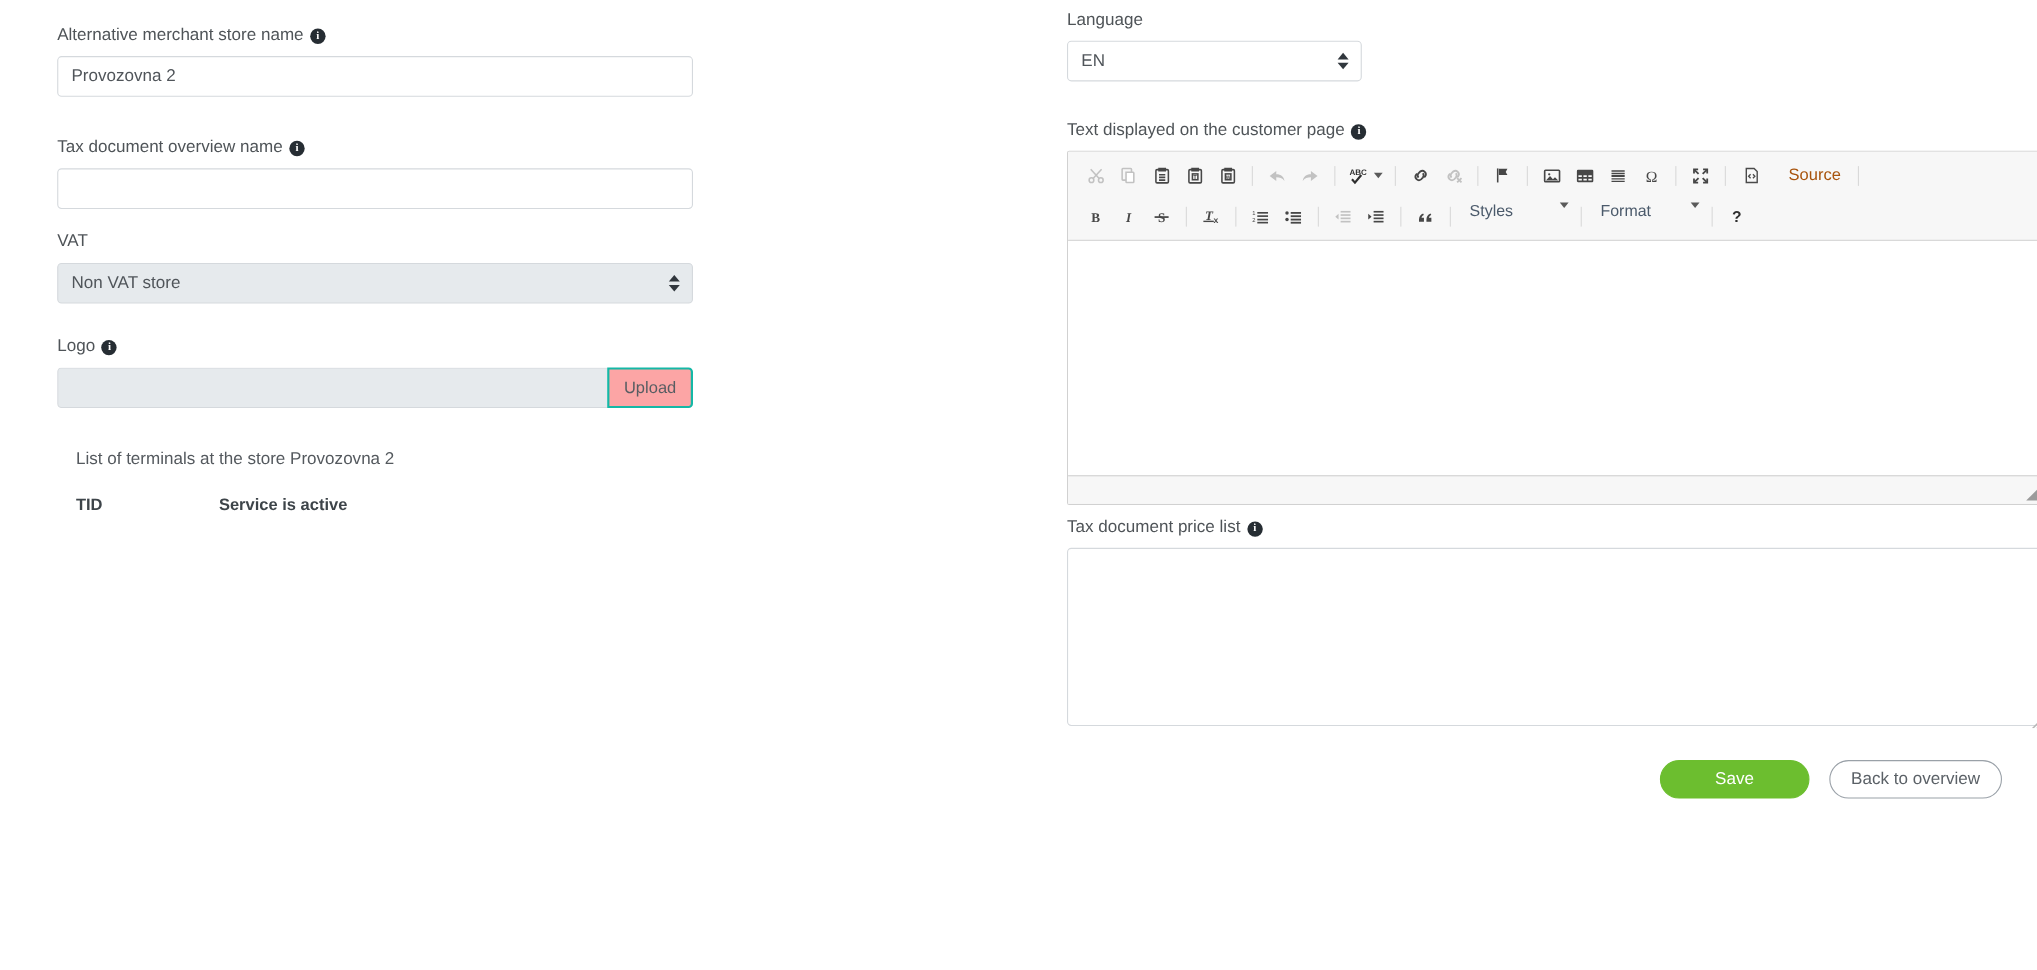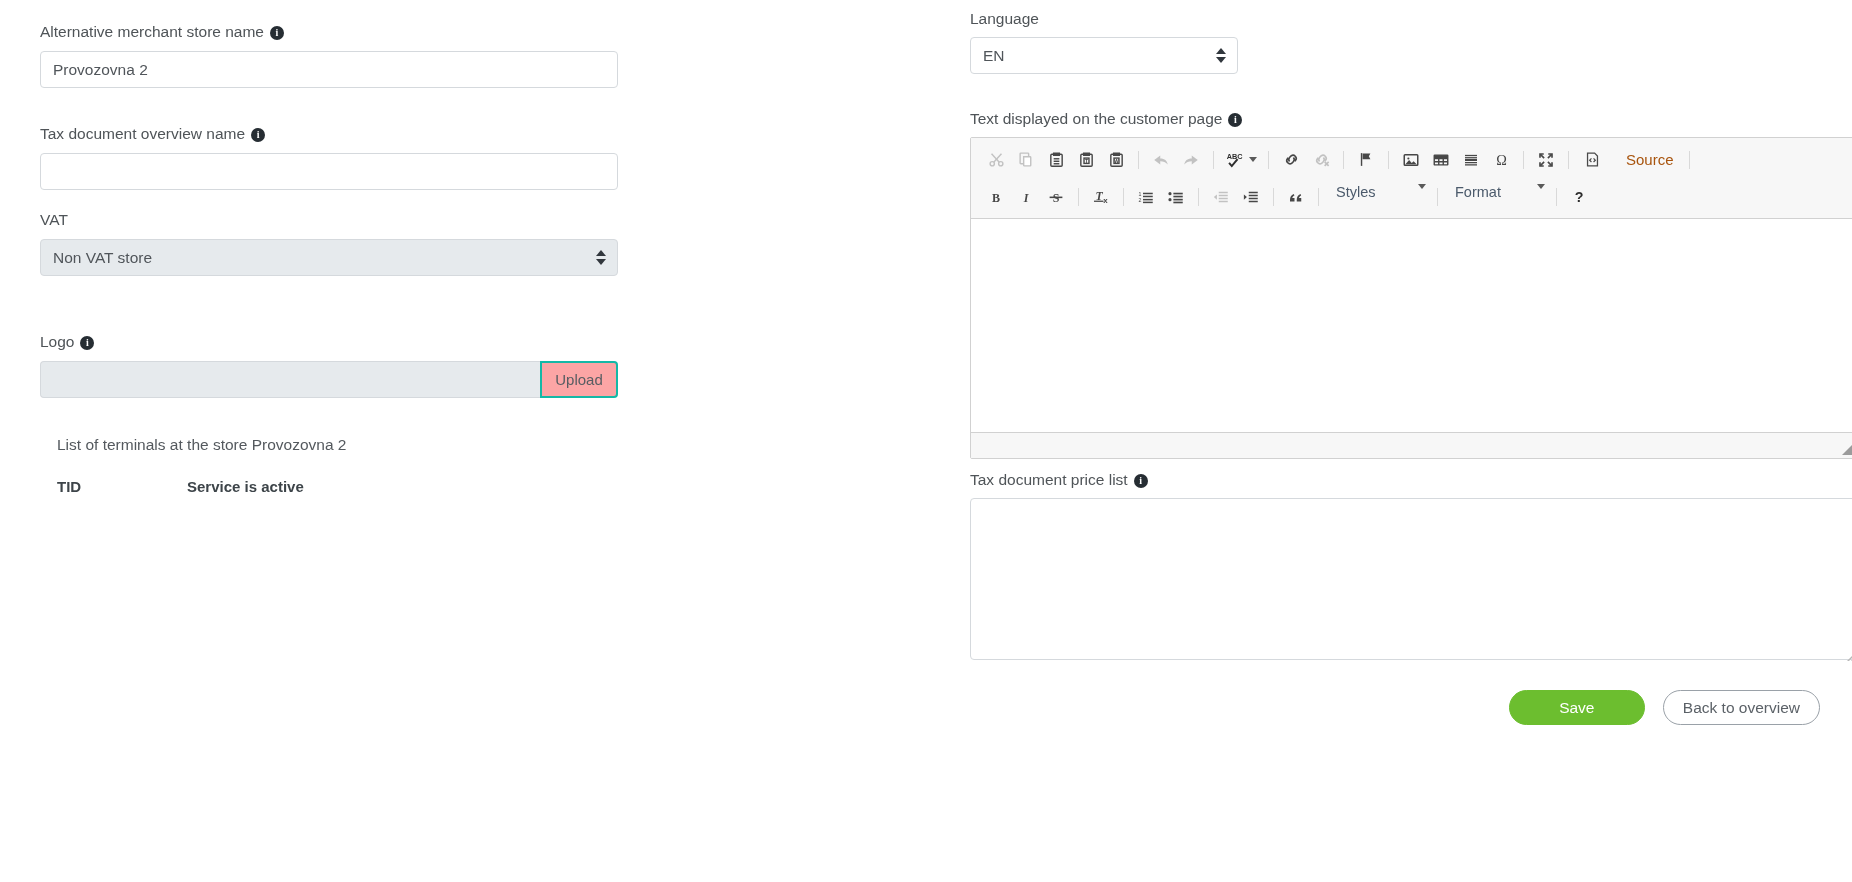--- a/index.html
+++ b/index.html
@@ -15,21 +15,21 @@
   .page {
     position: relative;
     width: 1852px; height: 882px;
     display: flex;
     align-items: flex-start;
   }
 
   
   .col-left {
     width: 950px;
-    padding: 22px 0 0 40px;
+    padding: 22px 0 0 52px;
     flex: 0 0 950px;
   }
   .col-right {
     width: 902px;
     padding: 10px 32px 0 20px;
     flex: 0 0 902px;
   }
 
   .field { margin-bottom: 0; }
 
@@ -370,21 +370,21 @@
       </div>
       <div class="select-wrap">
         <div class="select-box grey">Non VAT store</div>
         <span class="select-arrows">
           <i class="up"></i>
             <i class="dn"></i>
         </span>
       </div>
     </div>
 
-    <div class="field" style="margin-top:56px;">
+    <div class="field" style="margin-top:29px;">
       <div class="label">
         <span class="label-text">Logo</span>
         <span class="info-icon">
             <span>i</span>
           </span>
       </div>
       <div class="upload-group">
         <div class="upload-field"></div>
         <div class="upload-btn">Upload</div>
       </div>

